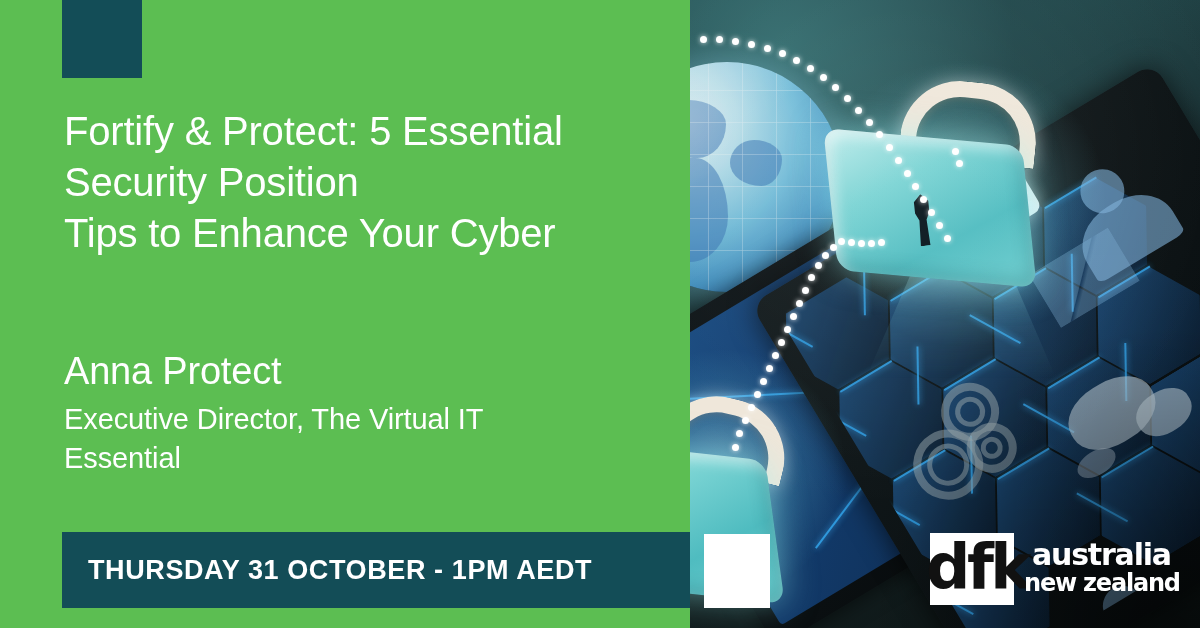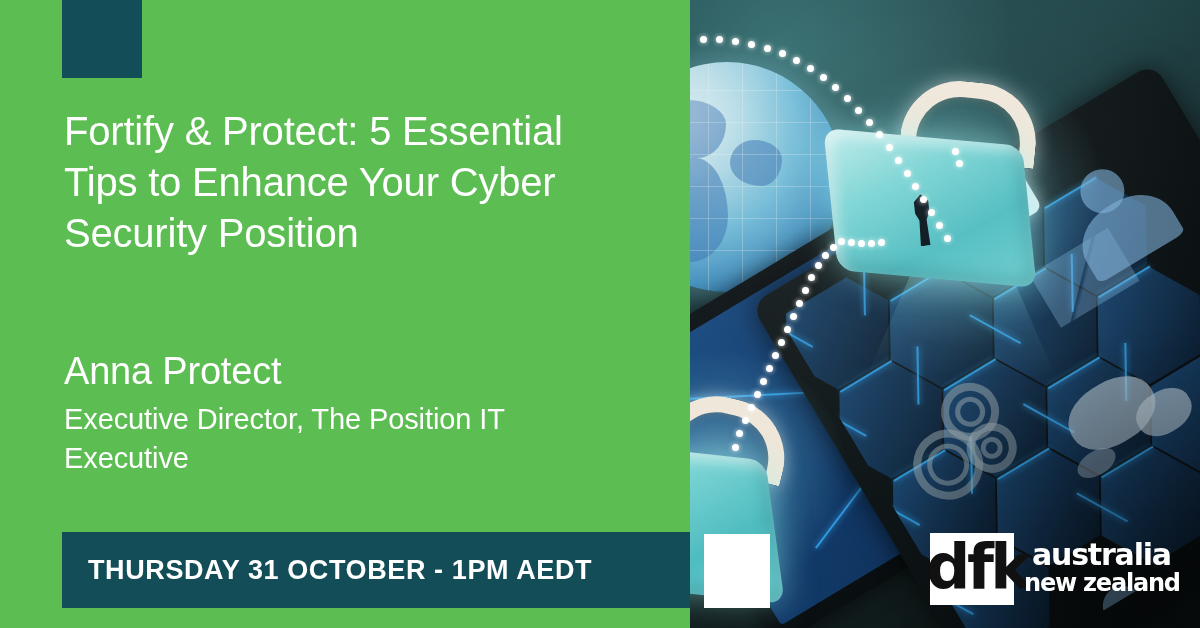--- a/index.html
+++ b/index.html
@@ -309,29 +309,29 @@
 
     <div class="white-sq"></div>
   </div>
 
   <div class="panel">
 
     <div class="teal-sq"></div>
 
     <div class="title">
       <div>Fortify &amp; Protect: 5 Essential</div>
+      <div>Security Position</div>
       <div>Tips to Enhance Your Cyber</div>
-      <div>Security Position</div>
     </div>
 
     <div class="speaker">Anna Protect</div>
 
     <div class="role">
-      <div>Executive Director, The Position IT</div>
-      <div>Executive</div>
+      <div>Executive Director, The Virtual IT</div>
+      <div>Essential</div>
     </div>
 
     <div class="banner">
       <span>THURSDAY 31 OCTOBER -  1PM AEDT</span>
     </div>
   </div>
 
   <div class="logo">
     <div class="box"></div>
     <div class="dfk">dfk</div>

